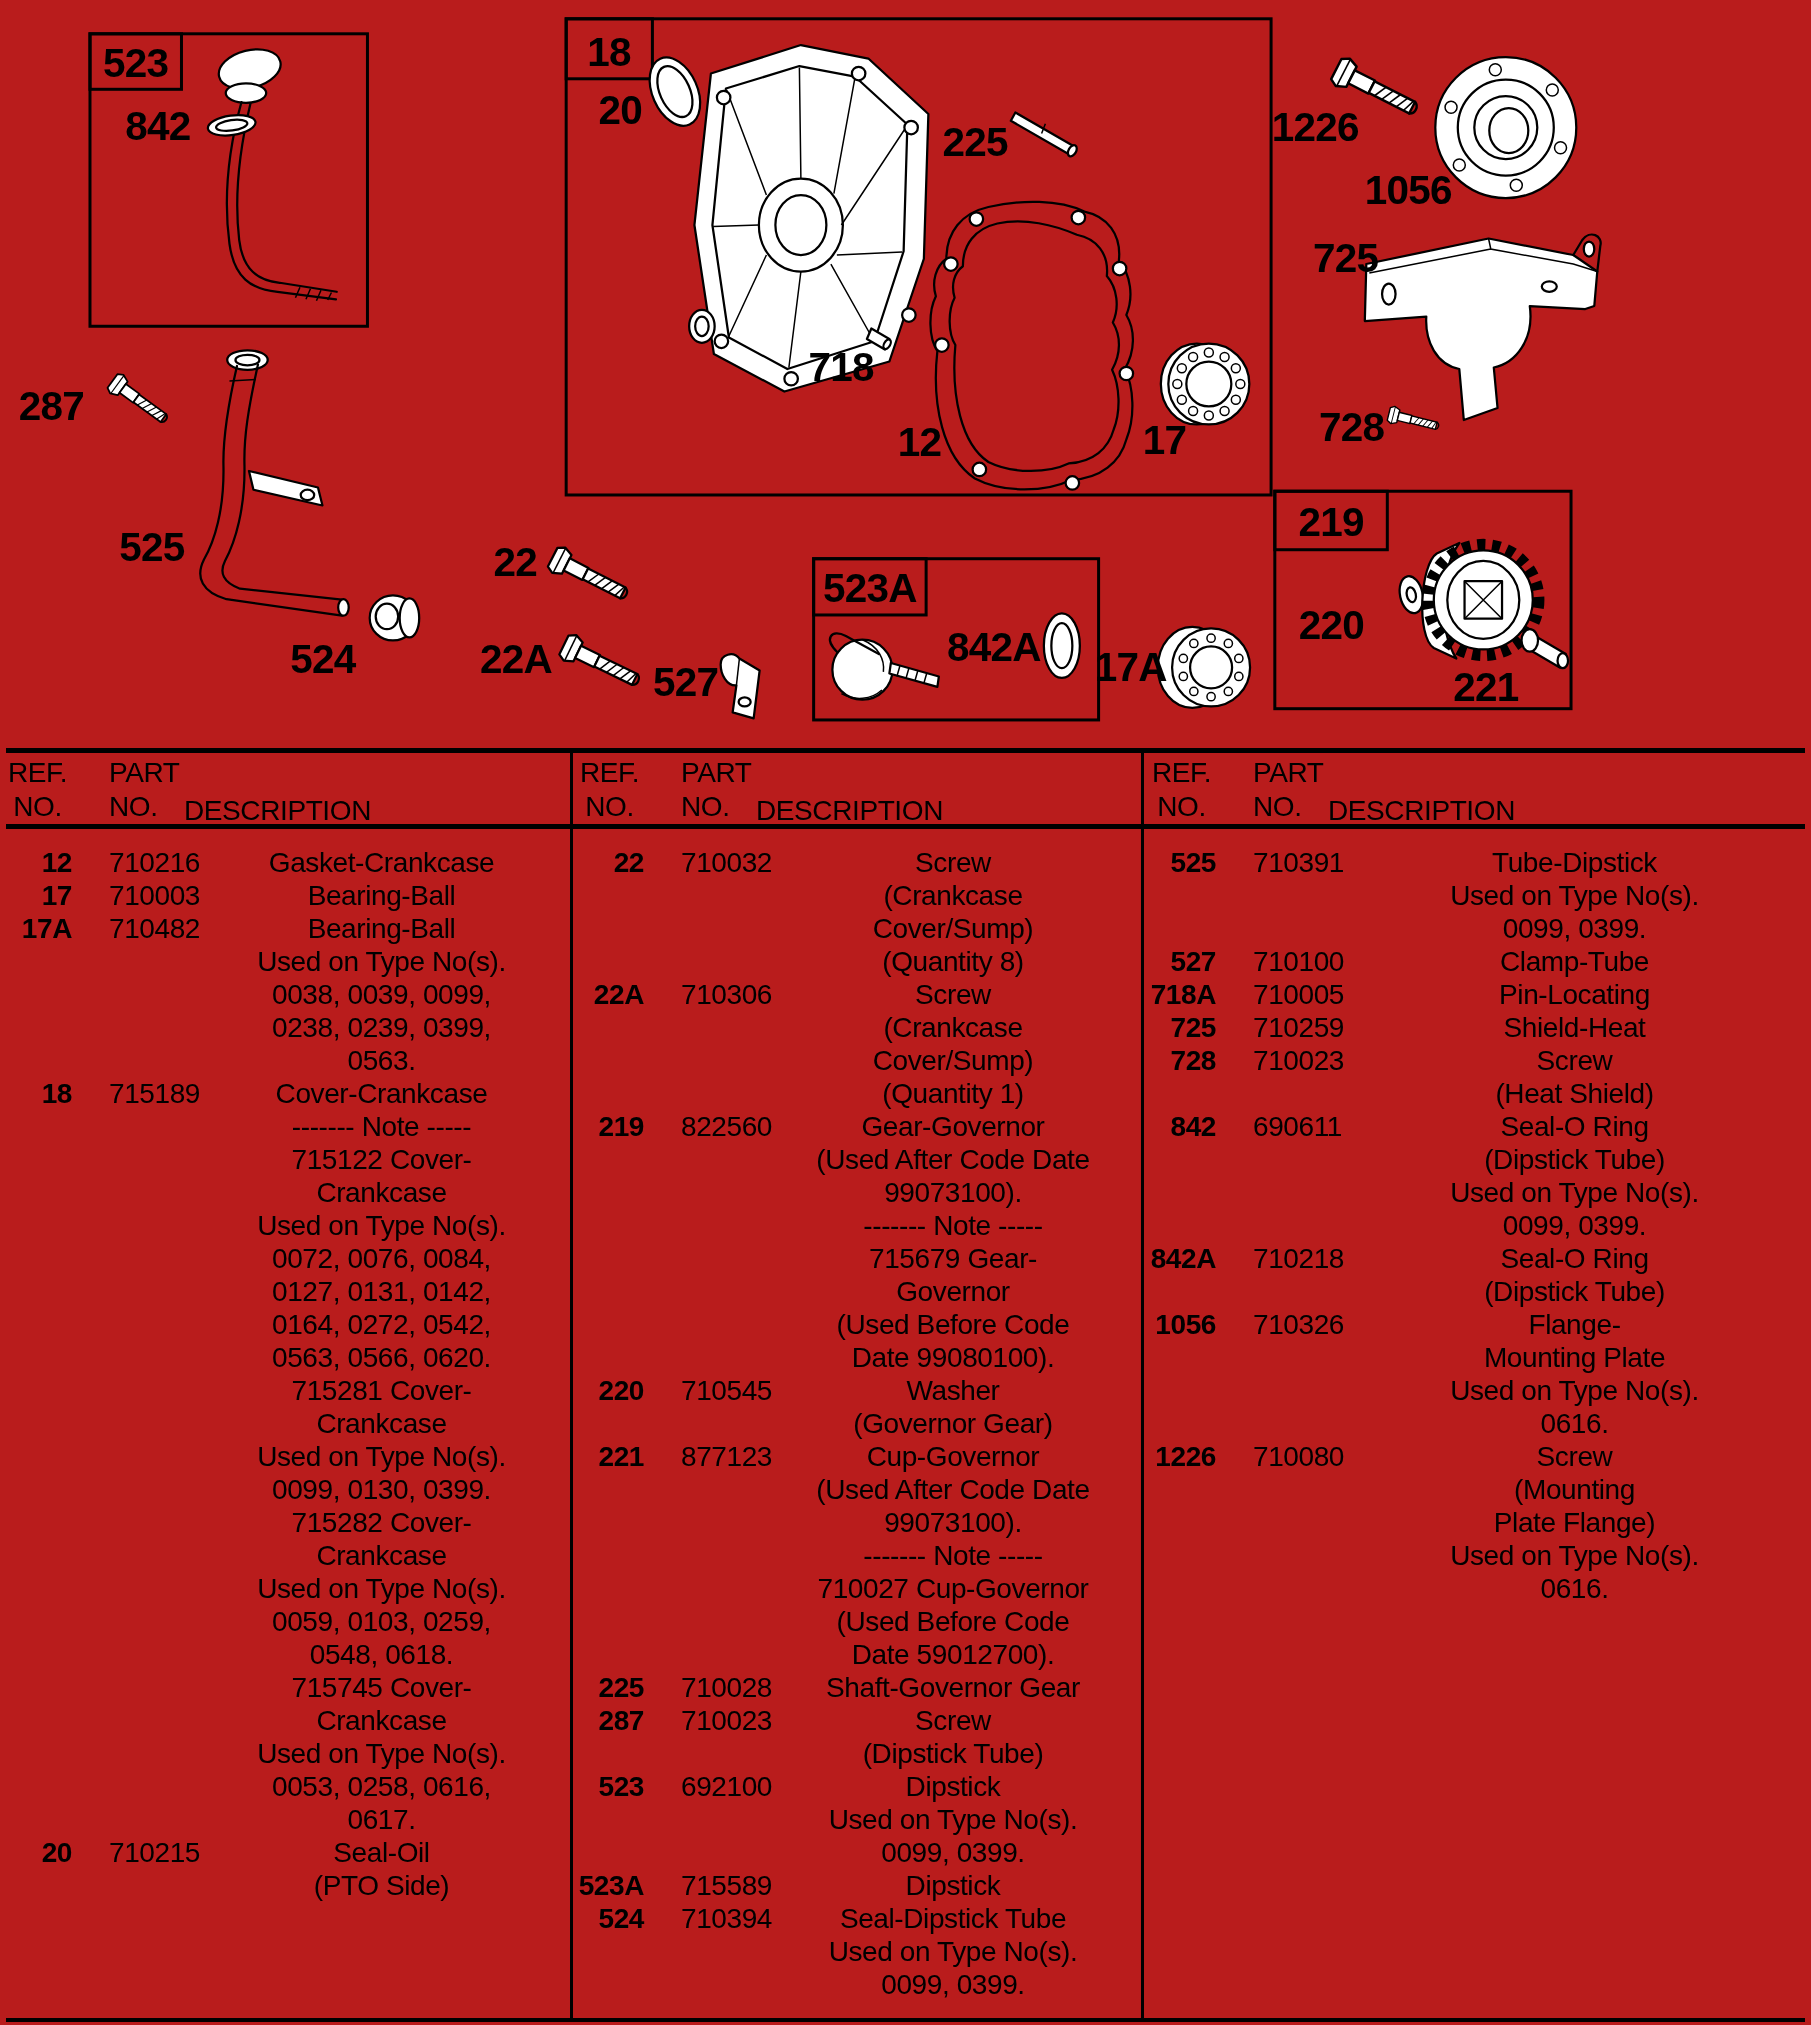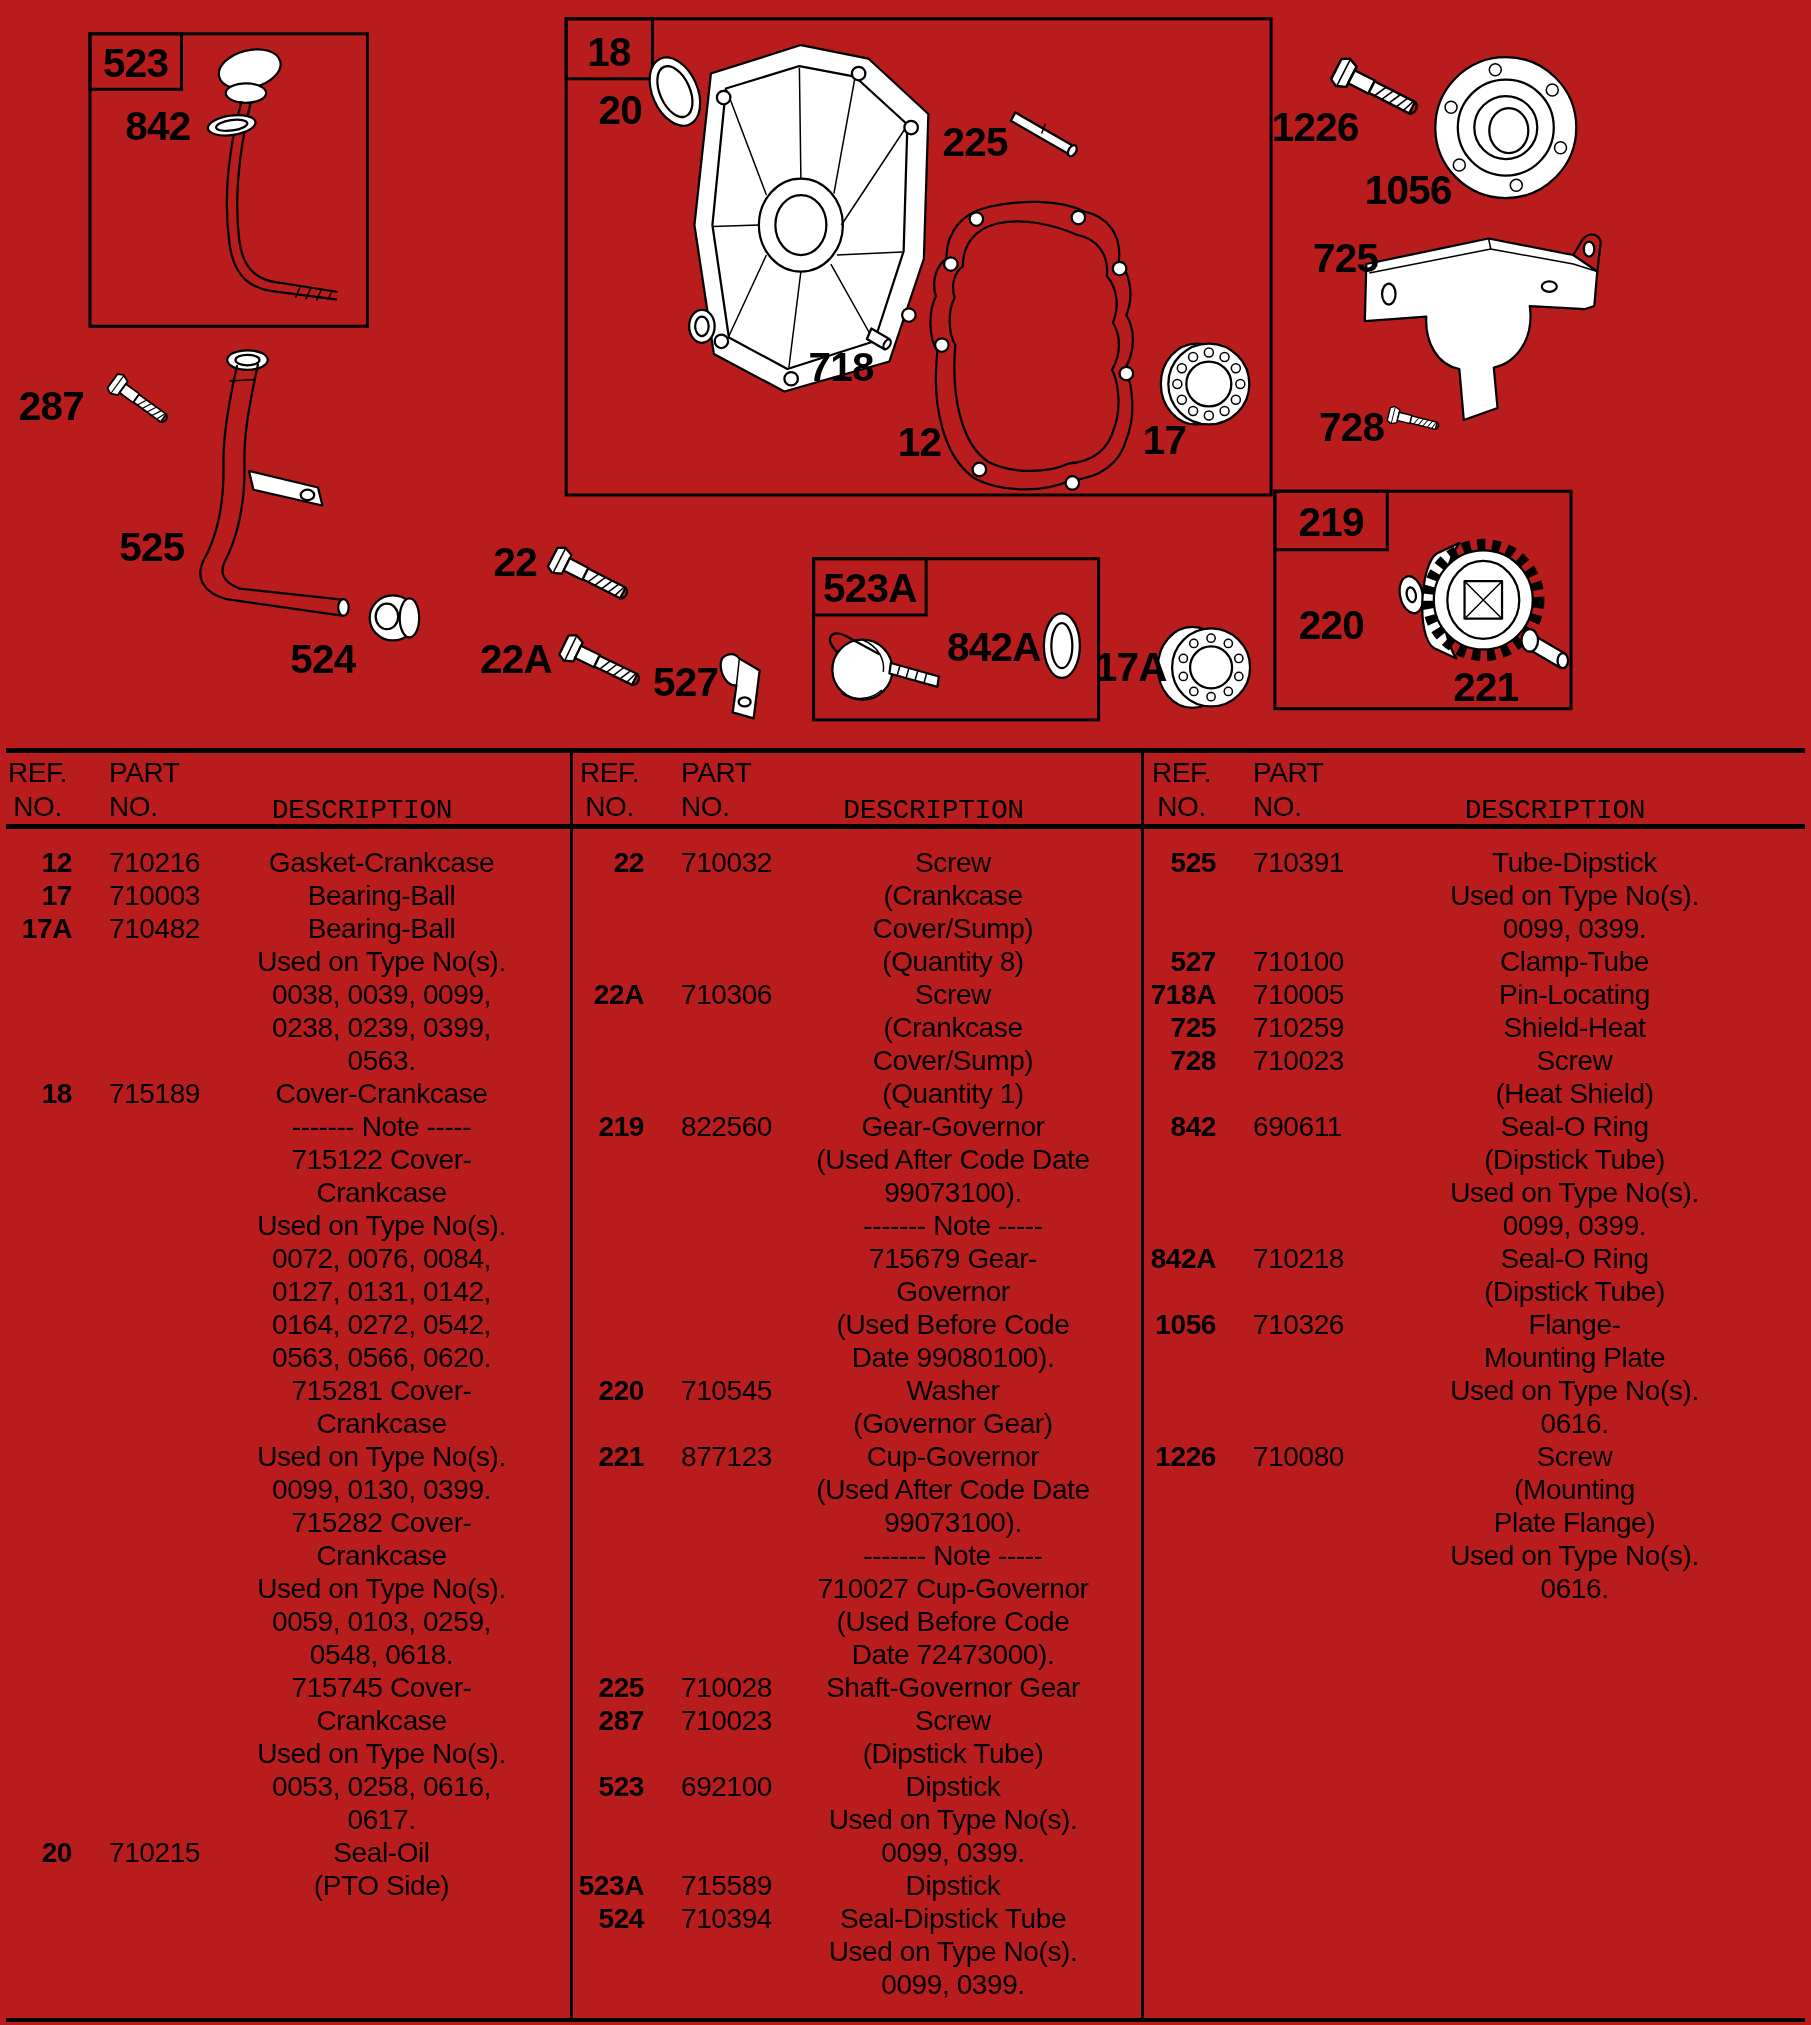--- a/index.html
+++ b/index.html
@@ -14,21 +14,21 @@
   text.plabel{font-family:"Liberation Sans",sans-serif;font-weight:bold;font-size:54px;
     letter-spacing:-1px;fill:#000;}
   
   .rule{position:absolute;left:6px;width:1799px;background:#000;}
   .vdiv{position:absolute;width:3px;background:#000;}
   .hdr{position:absolute;top:756px;height:72px;display:grid;
     grid-template-columns:75px 109px 1fr;font-size:28px;line-height:34px;letter-spacing:-0.4px;}
   .hdr .h{white-space:pre-line;}
   .hdr .href{text-align:center;}
   .hdr .hpart{padding-left:34px;}
-  .hdr .hdesc{align-self:end;text-align:center;padding-right:30px;font-family:Liberation Mono, monospace;}
+  .hdr .hdesc{align-self:end;text-align:left;padding-right:30px;}
   .colbody{position:absolute;top:846px;height:1173px;overflow:hidden;}
   .row{display:grid;grid-template-columns:75px 109px 1fr;font-size:28px;line-height:33px;
     letter-spacing:-0.4px;}
   .row .ref{text-align:right;font-weight:bold;padding-right:3px;}
   .row .part{font-weight:normal;padding-left:34px;}
   .row .desc{white-space:pre-line;padding-left:9px;text-align:center;}
 </style>
 </head>
 <body>
 
@@ -397,21 +397,21 @@
     </div>
     <div class="row">
       <div class="ref">221</div>
       <div class="part">877123</div>
       <div class="desc">Cup-Governor
 (Used After Code Date
 99073100).
 ------- Note -----
 710027 Cup-Governor
 (Used Before Code
-Date 72473000).</div>
+Date 59012700).</div>
     </div>
     <div class="row">
       <div class="ref">225</div>
       <div class="part">710028</div>
       <div class="desc">Shaft-Governor Gear</div>
     </div>
     <div class="row">
       <div class="ref">287</div>
       <div class="part">710023</div>
       <div class="desc">Screw

